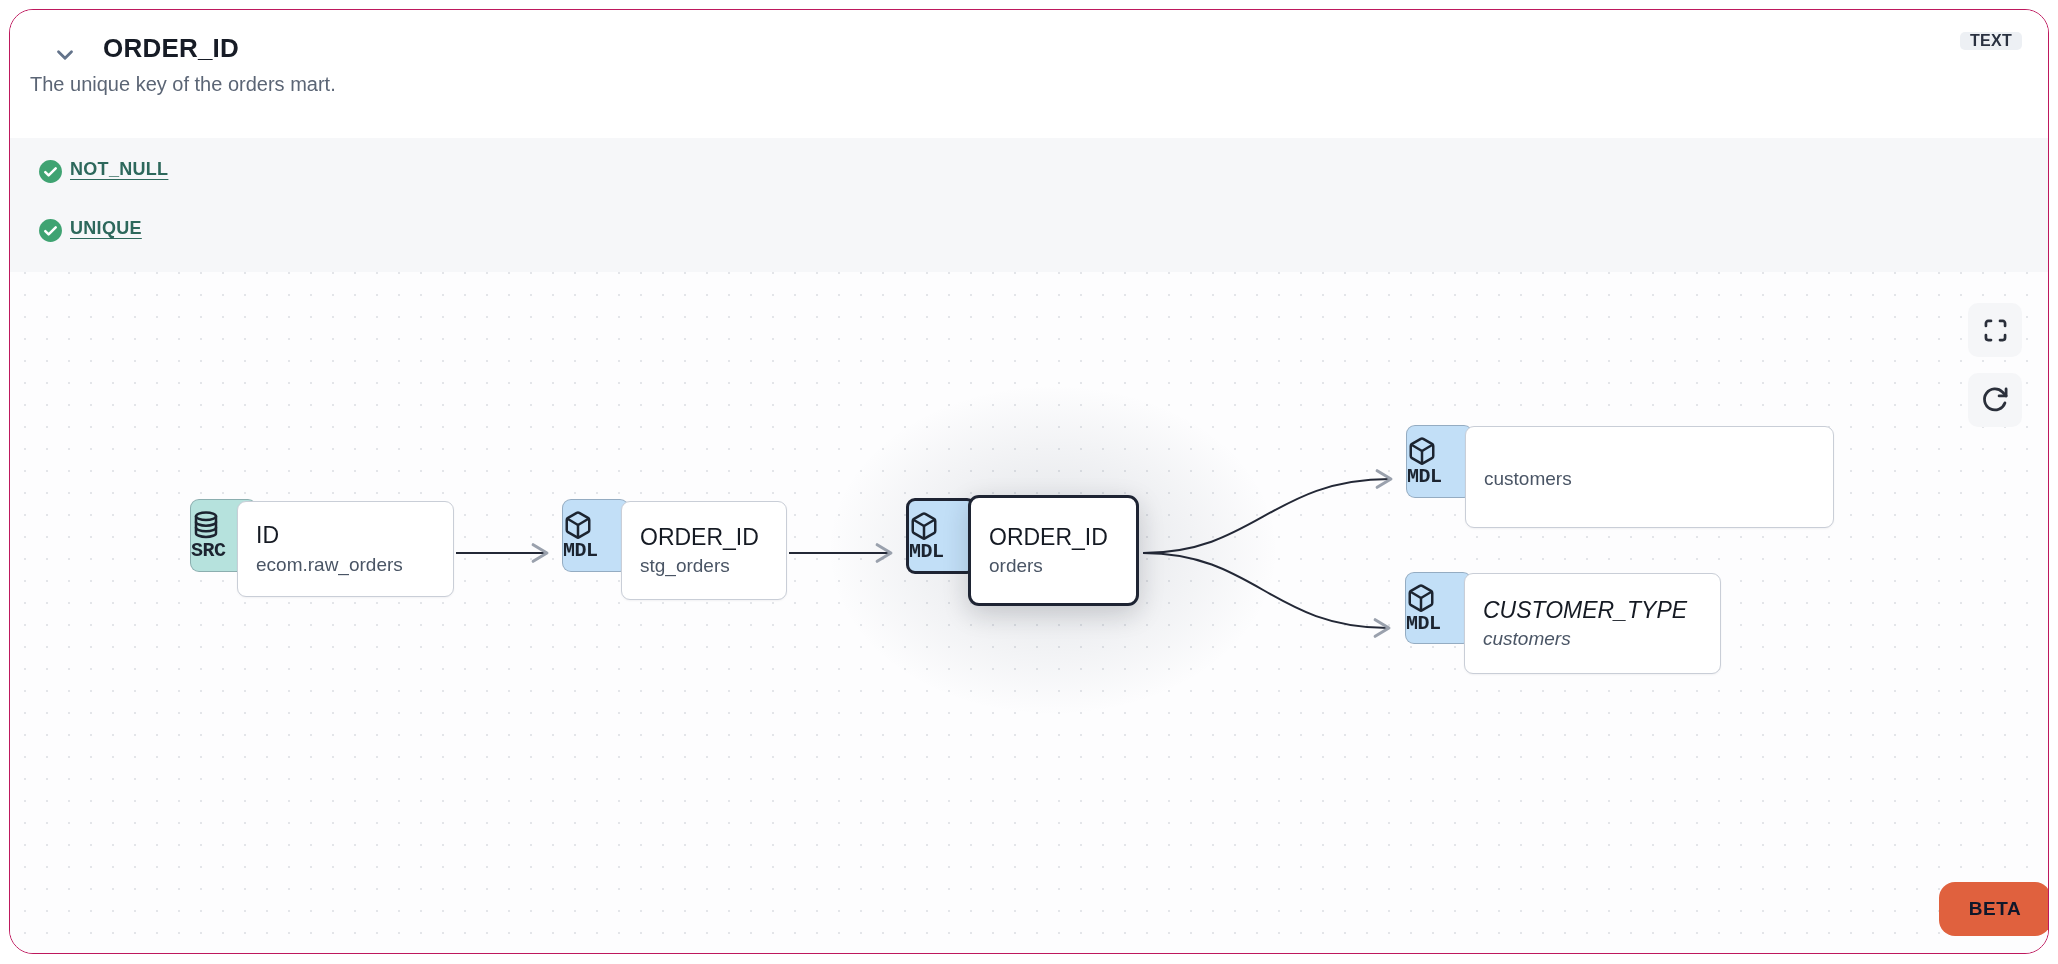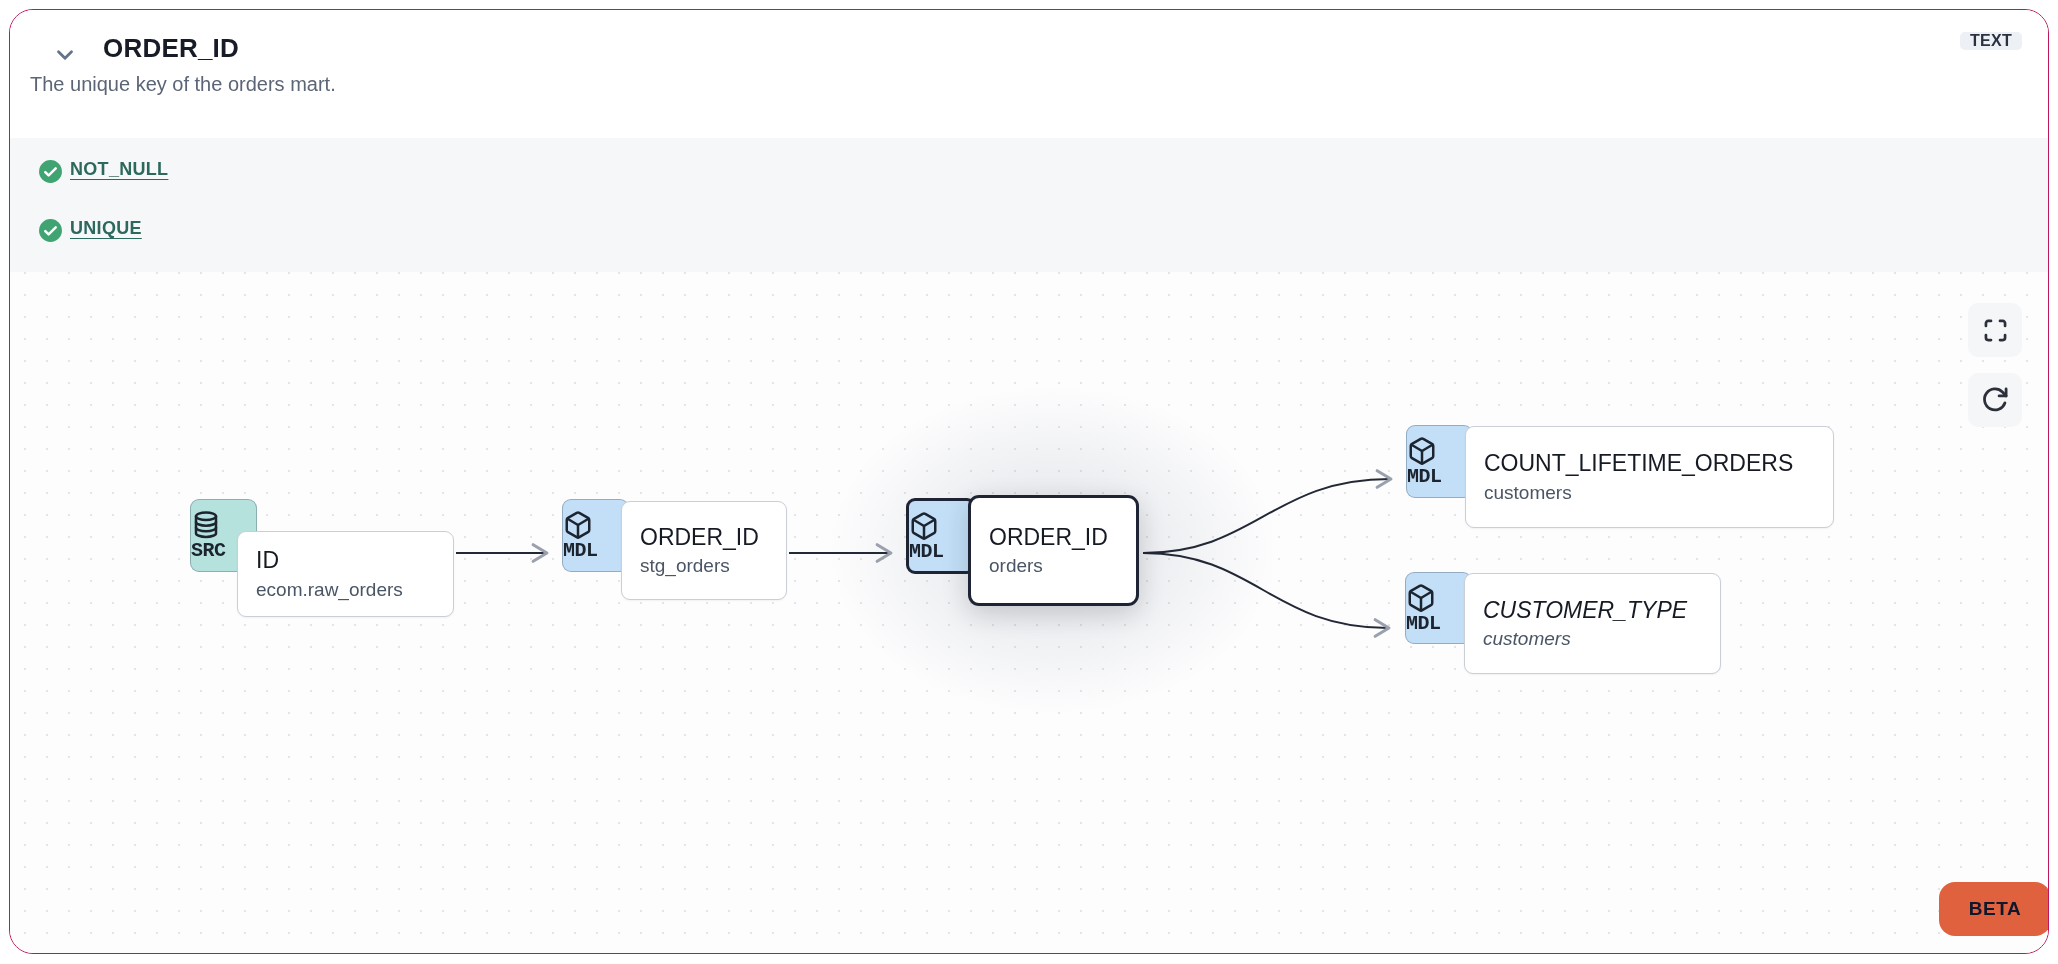--- a/index.html
+++ b/index.html
@@ -151,21 +151,21 @@
         <span>
           <svg width="30" height="30" viewBox="0 0 24 24" fill="none" stroke="#1c2430" stroke-width="2" stroke-linecap="round">
               <ellipse cx="12" cy="5" rx="8" ry="3"></ellipse>
               <path d="M4 5v4.5c0 1.66 3.58 3 8 3s8-1.34 8-3V5"></path>
               <path d="M4 9.5V14c0 1.66 3.58 3 8 3s8-1.34 8-3V9.5"></path>
               <path d="M4 14v4.5c0 1.66 3.58 3 8 3s8-1.34 8-3V14"></path>
             </svg>
         </span>
         <span class="badge-label">SRC</span>
       </div>
-      <div class="node-body" style="left:59px; top:2px; width:217px; height:86px;margin-top:30px;">
+      <div class="node-body" style="left:59px; top:2px; width:217px; height:96px;">
         <div class="node-label">ID</div>
         <div class="node-sublabel">ecom.raw_orders</div>
       </div>
     </div>
 
     <div class="node" style="left:552px; top:227px;">
       <div class="node-badge badge-mdl" style="left:0; top:0; width:67px; height:73px;">
         <span>
           <svg width="30" height="30" viewBox="0 0 24 24" fill="none" stroke="#1c2430" stroke-width="2" stroke-linecap="round" stroke-linejoin="round">
               <path d="M21 16V8a2 2 0 0 0-1-1.73l-7-4a2 2 0 0 0-2 0l-7 4A2 2 0 0 0 3 8v8a2 2 0 0 0 1 1.73l7 4a2 2 0 0 0 2 0l7-4A2 2 0 0 0 21 16z"></path>
@@ -203,21 +203,20 @@
         <span>
           <svg width="30" height="30" viewBox="0 0 24 24" fill="none" stroke="#1c2430" stroke-width="2" stroke-linecap="round" stroke-linejoin="round">
               <path d="M21 16V8a2 2 0 0 0-1-1.73l-7-4a2 2 0 0 0-2 0l-7 4A2 2 0 0 0 3 8v8a2 2 0 0 0 1 1.73l7 4a2 2 0 0 0 2 0l7-4A2 2 0 0 0 21 16z"></path>
               <polyline points="3.6 7 12 12 20.4 7"></polyline>
               <line x1="12" y1="22" x2="12" y2="12"></line>
             </svg>
         </span>
         <span class="badge-label">MDL</span>
       </div>
       <div class="node-body" style="left:59px; top:1px; width:369px; height:102px;">
-        <div class="node-label">COUNT_LIFETIME_ORDERS</div>
         <div class="node-sublabel">customers</div>
       </div>
     </div>
 
     <div class="node" style="left:1395px; top:300px;">
       <div class="node-badge badge-mdl" style="left:0; top:0; width:67px; height:72px;">
         <span>
           <svg width="30" height="30" viewBox="0 0 24 24" fill="none" stroke="#1c2430" stroke-width="2" stroke-linecap="round" stroke-linejoin="round">
               <path d="M21 16V8a2 2 0 0 0-1-1.73l-7-4a2 2 0 0 0-2 0l-7 4A2 2 0 0 0 3 8v8a2 2 0 0 0 1 1.73l7 4a2 2 0 0 0 2 0l7-4A2 2 0 0 0 21 16z"></path>
               <polyline points="3.6 7 12 12 20.4 7"></polyline>

